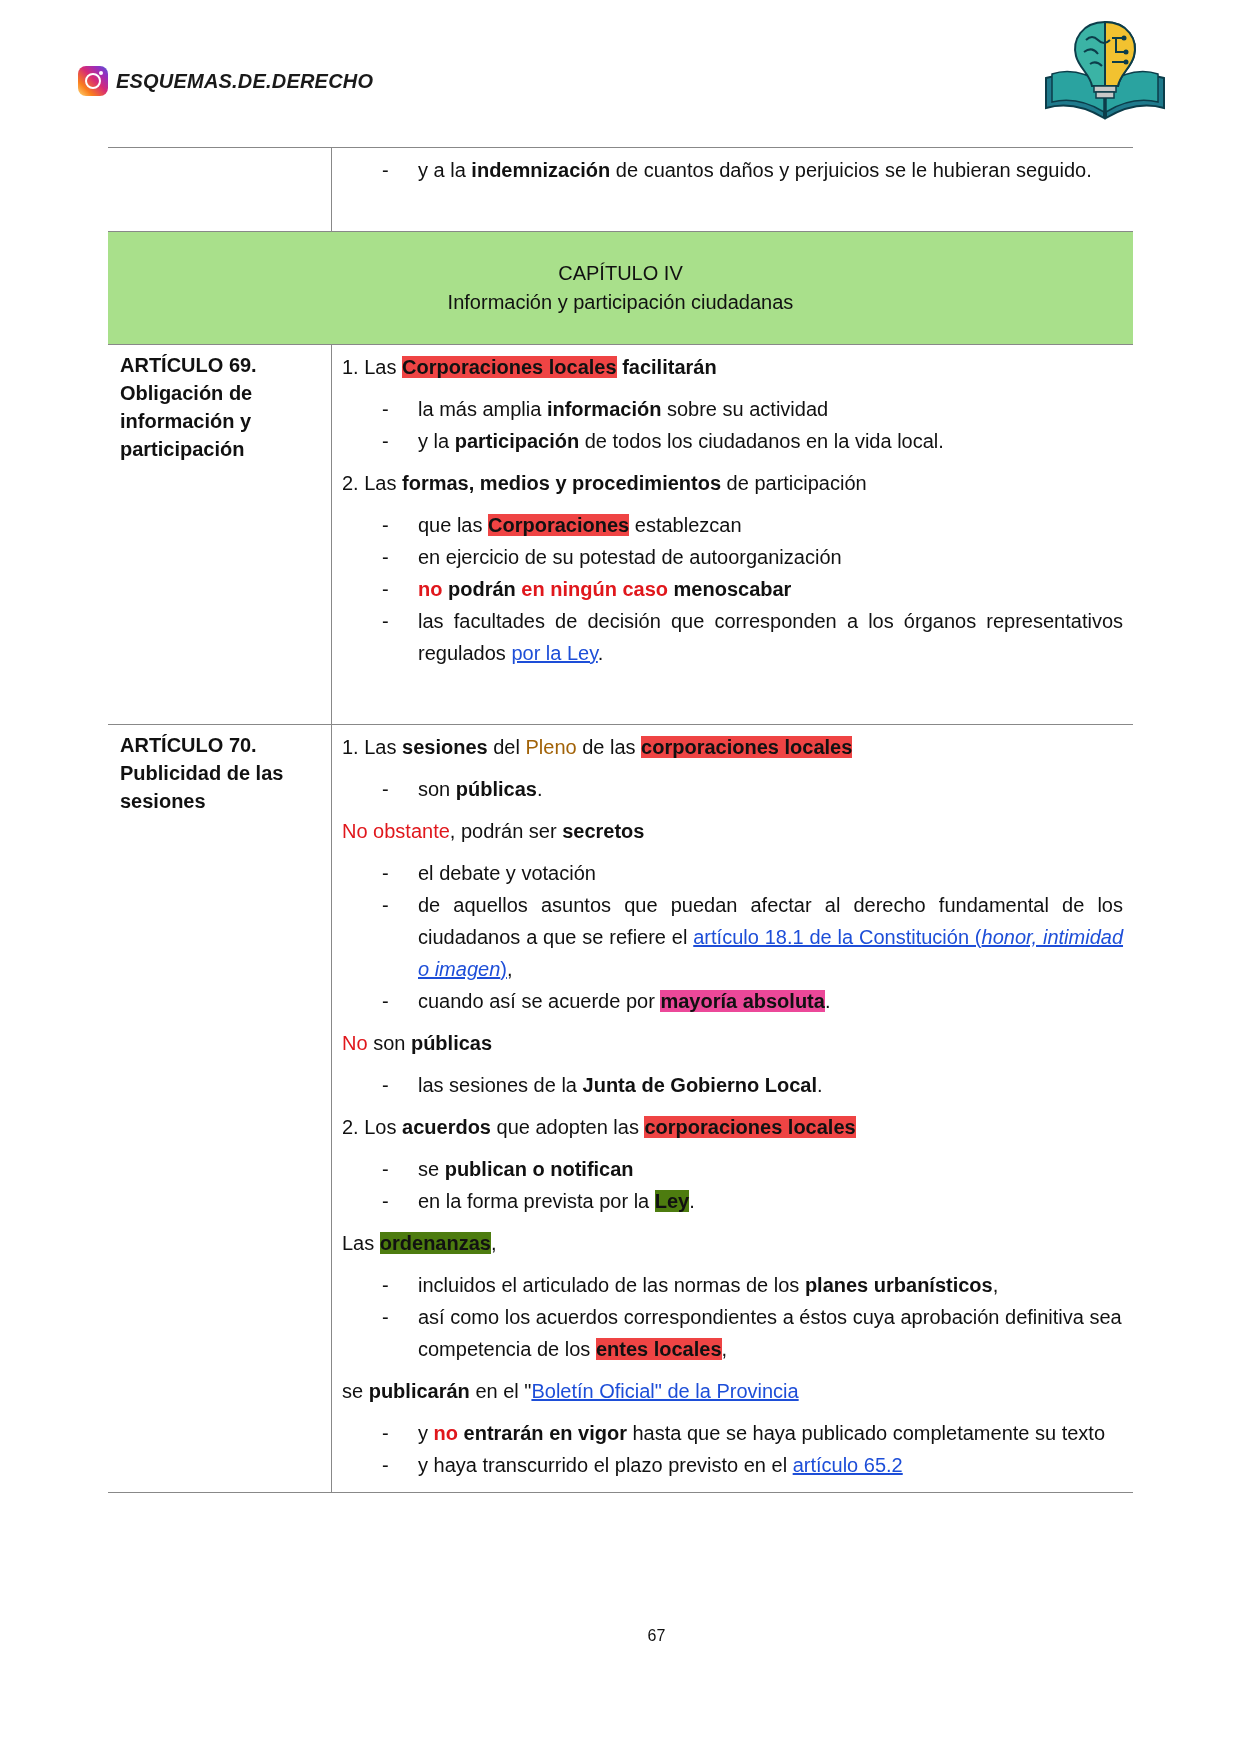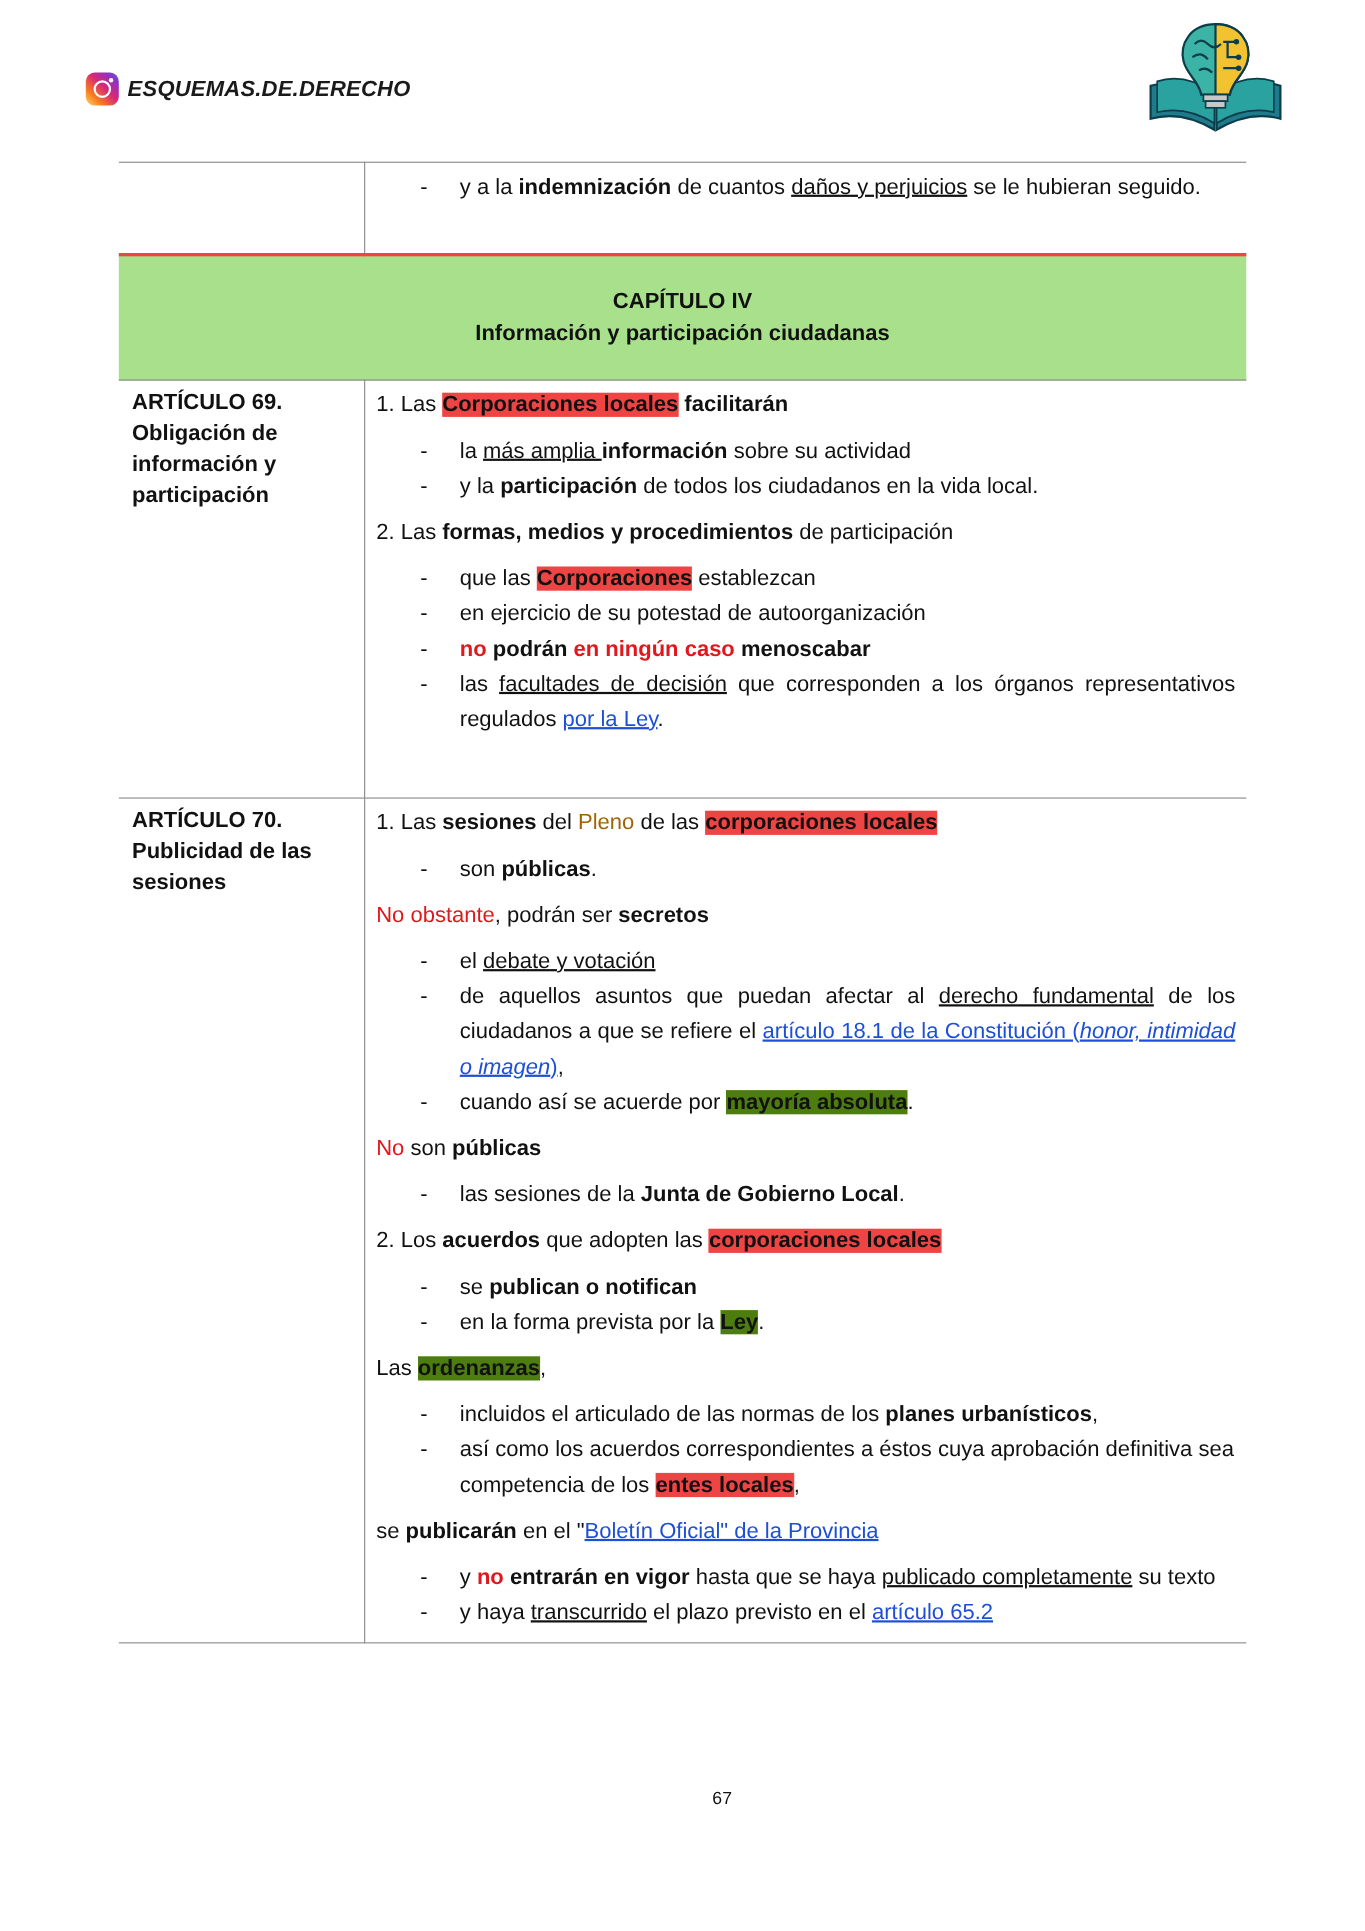--- a/index.html
+++ b/index.html
@@ -11,34 +11,34 @@
   .ig-icon::before { content:""; position:absolute; left:7px; top:7px; width:12px; height:12px; border:2.5px solid #fff; border-radius:50%; }
   .ig-icon::after { content:""; position:absolute; right:5px; top:5px; width:4px; height:4px; background:#fff; border-radius:50%; }
   .brand-text { font-weight:bold; font-size:20px; color:#1a1a1a; letter-spacing:0.2px;font-style:italic; }
 
   .logo { position:absolute; left:1042px; top:18px; width:126px; height:106px; }
 
   table.doc { position:absolute; left:108px; top:147px; width:1025px; border-collapse:collapse; font-size:20px; line-height:32px; }
   table.doc td { vertical-align:top; border-top:1px solid #888; border-bottom:1px solid #888; padding:0; }
   td.left { width:201px; border-right:1px solid #888; padding:6px 10px 0 12px !important; font-weight:bold; line-height:28px; }
   td.right { padding:6px 10px 0 10px !important; }
-  tr.chapter td { background:#a9e08b; text-align:center; font-weight:bold; height:112px; vertical-align:middle; line-height:29px; border-top:3px solid #ef4444; border-bottom:1px solid #888; }
+  tr.chapter td { background:#a9e08b; text-align:center; font-weight:normal; height:112px; vertical-align:middle; line-height:29px; border-top:1px solid #ef4444; border-bottom:1px solid #888; }
 
   .p { margin:0 0 10px 0; }
   ul.dash { list-style:none; margin:0 0 10px 0; padding:0 0 0 40px; }
   ul.dash li { position:relative; padding-left:36px; text-align:justify; }
   ul.dash li::before { content:"-"; position:absolute; left:0; top:0; }
   .b { font-weight:bold; }
-  .u { text-decoration:underline; }
+  .u { }
   .i { font-style:italic; }
   .red { color:#e0171c; }
   .blue { color:#a16207; }
   .link { color:#1d4ed8; text-decoration:underline; }
   .hl-teal { background:#ef4444; }
-  .hl-orange { background:#4d7c0f; }
+  .hl-orange { background:#ec4899; }
   .hl-yellow { background:#4d7c0f; }
 
   .page-num { position:absolute; left:0; width:1241px; top:1627px; text-align:center; font-size:16px;margin-left:36px; }
 </style>
 </head>
 <body>
 
 <div class="page">
 
   <div class="brand">

